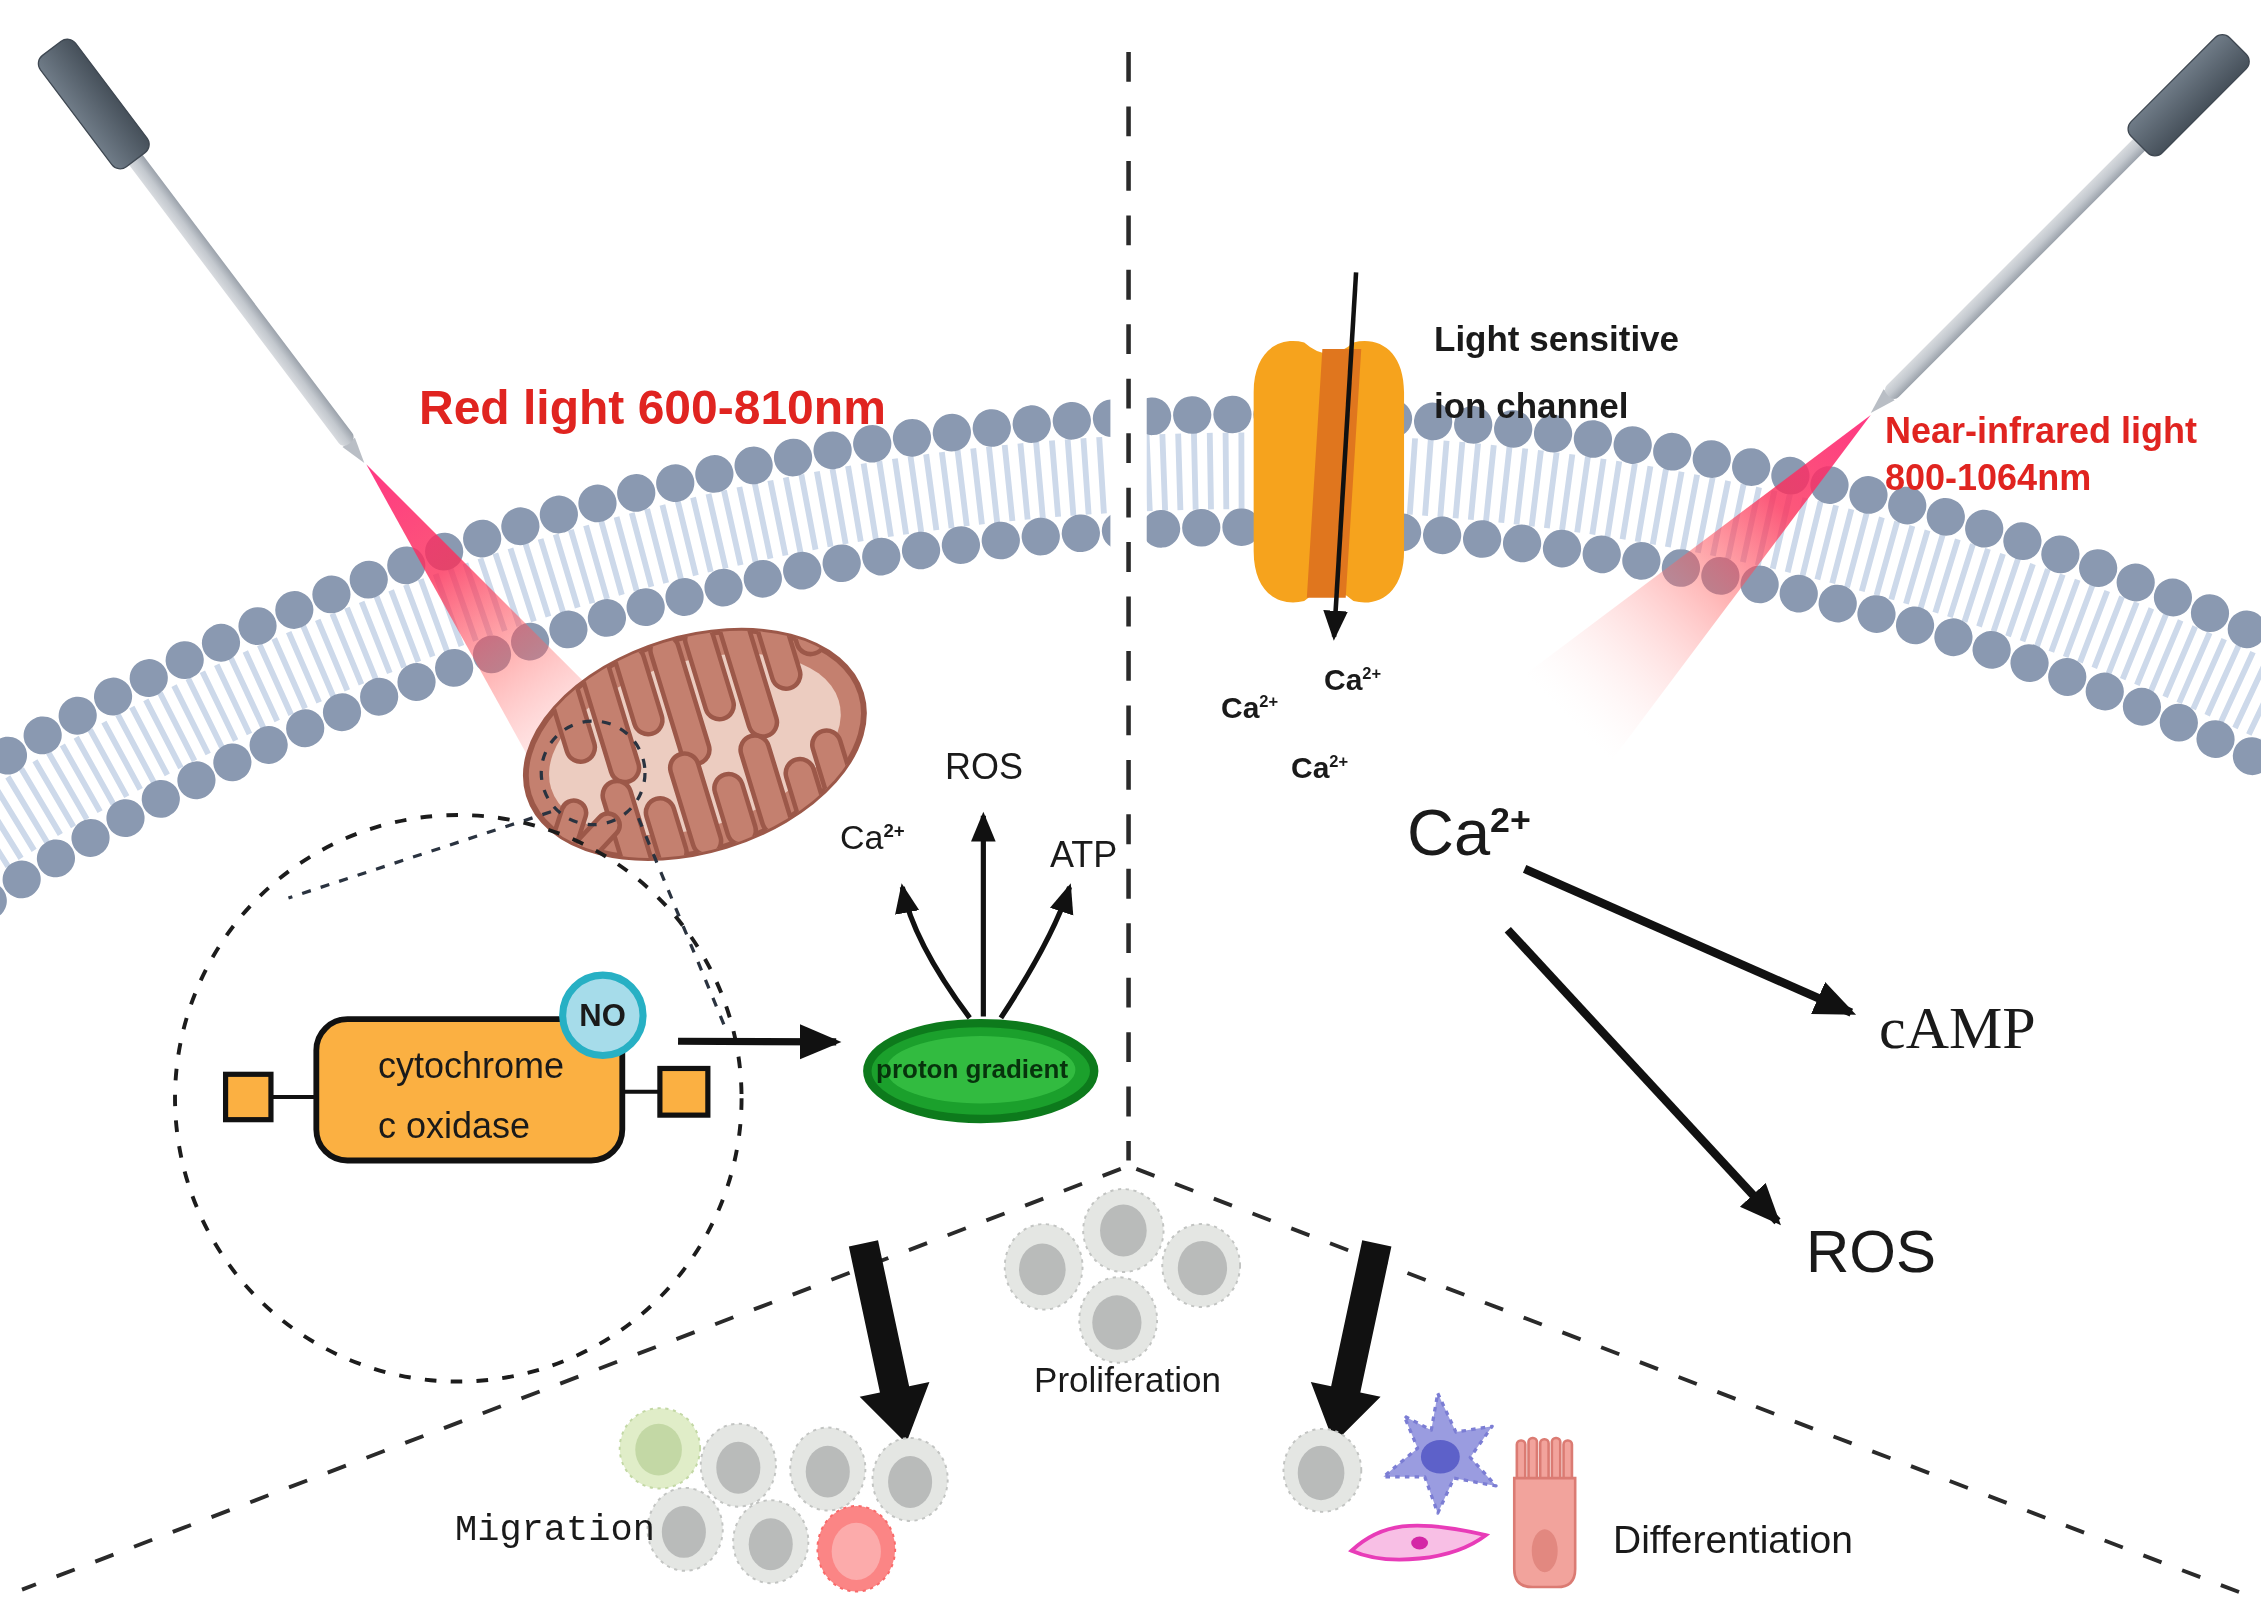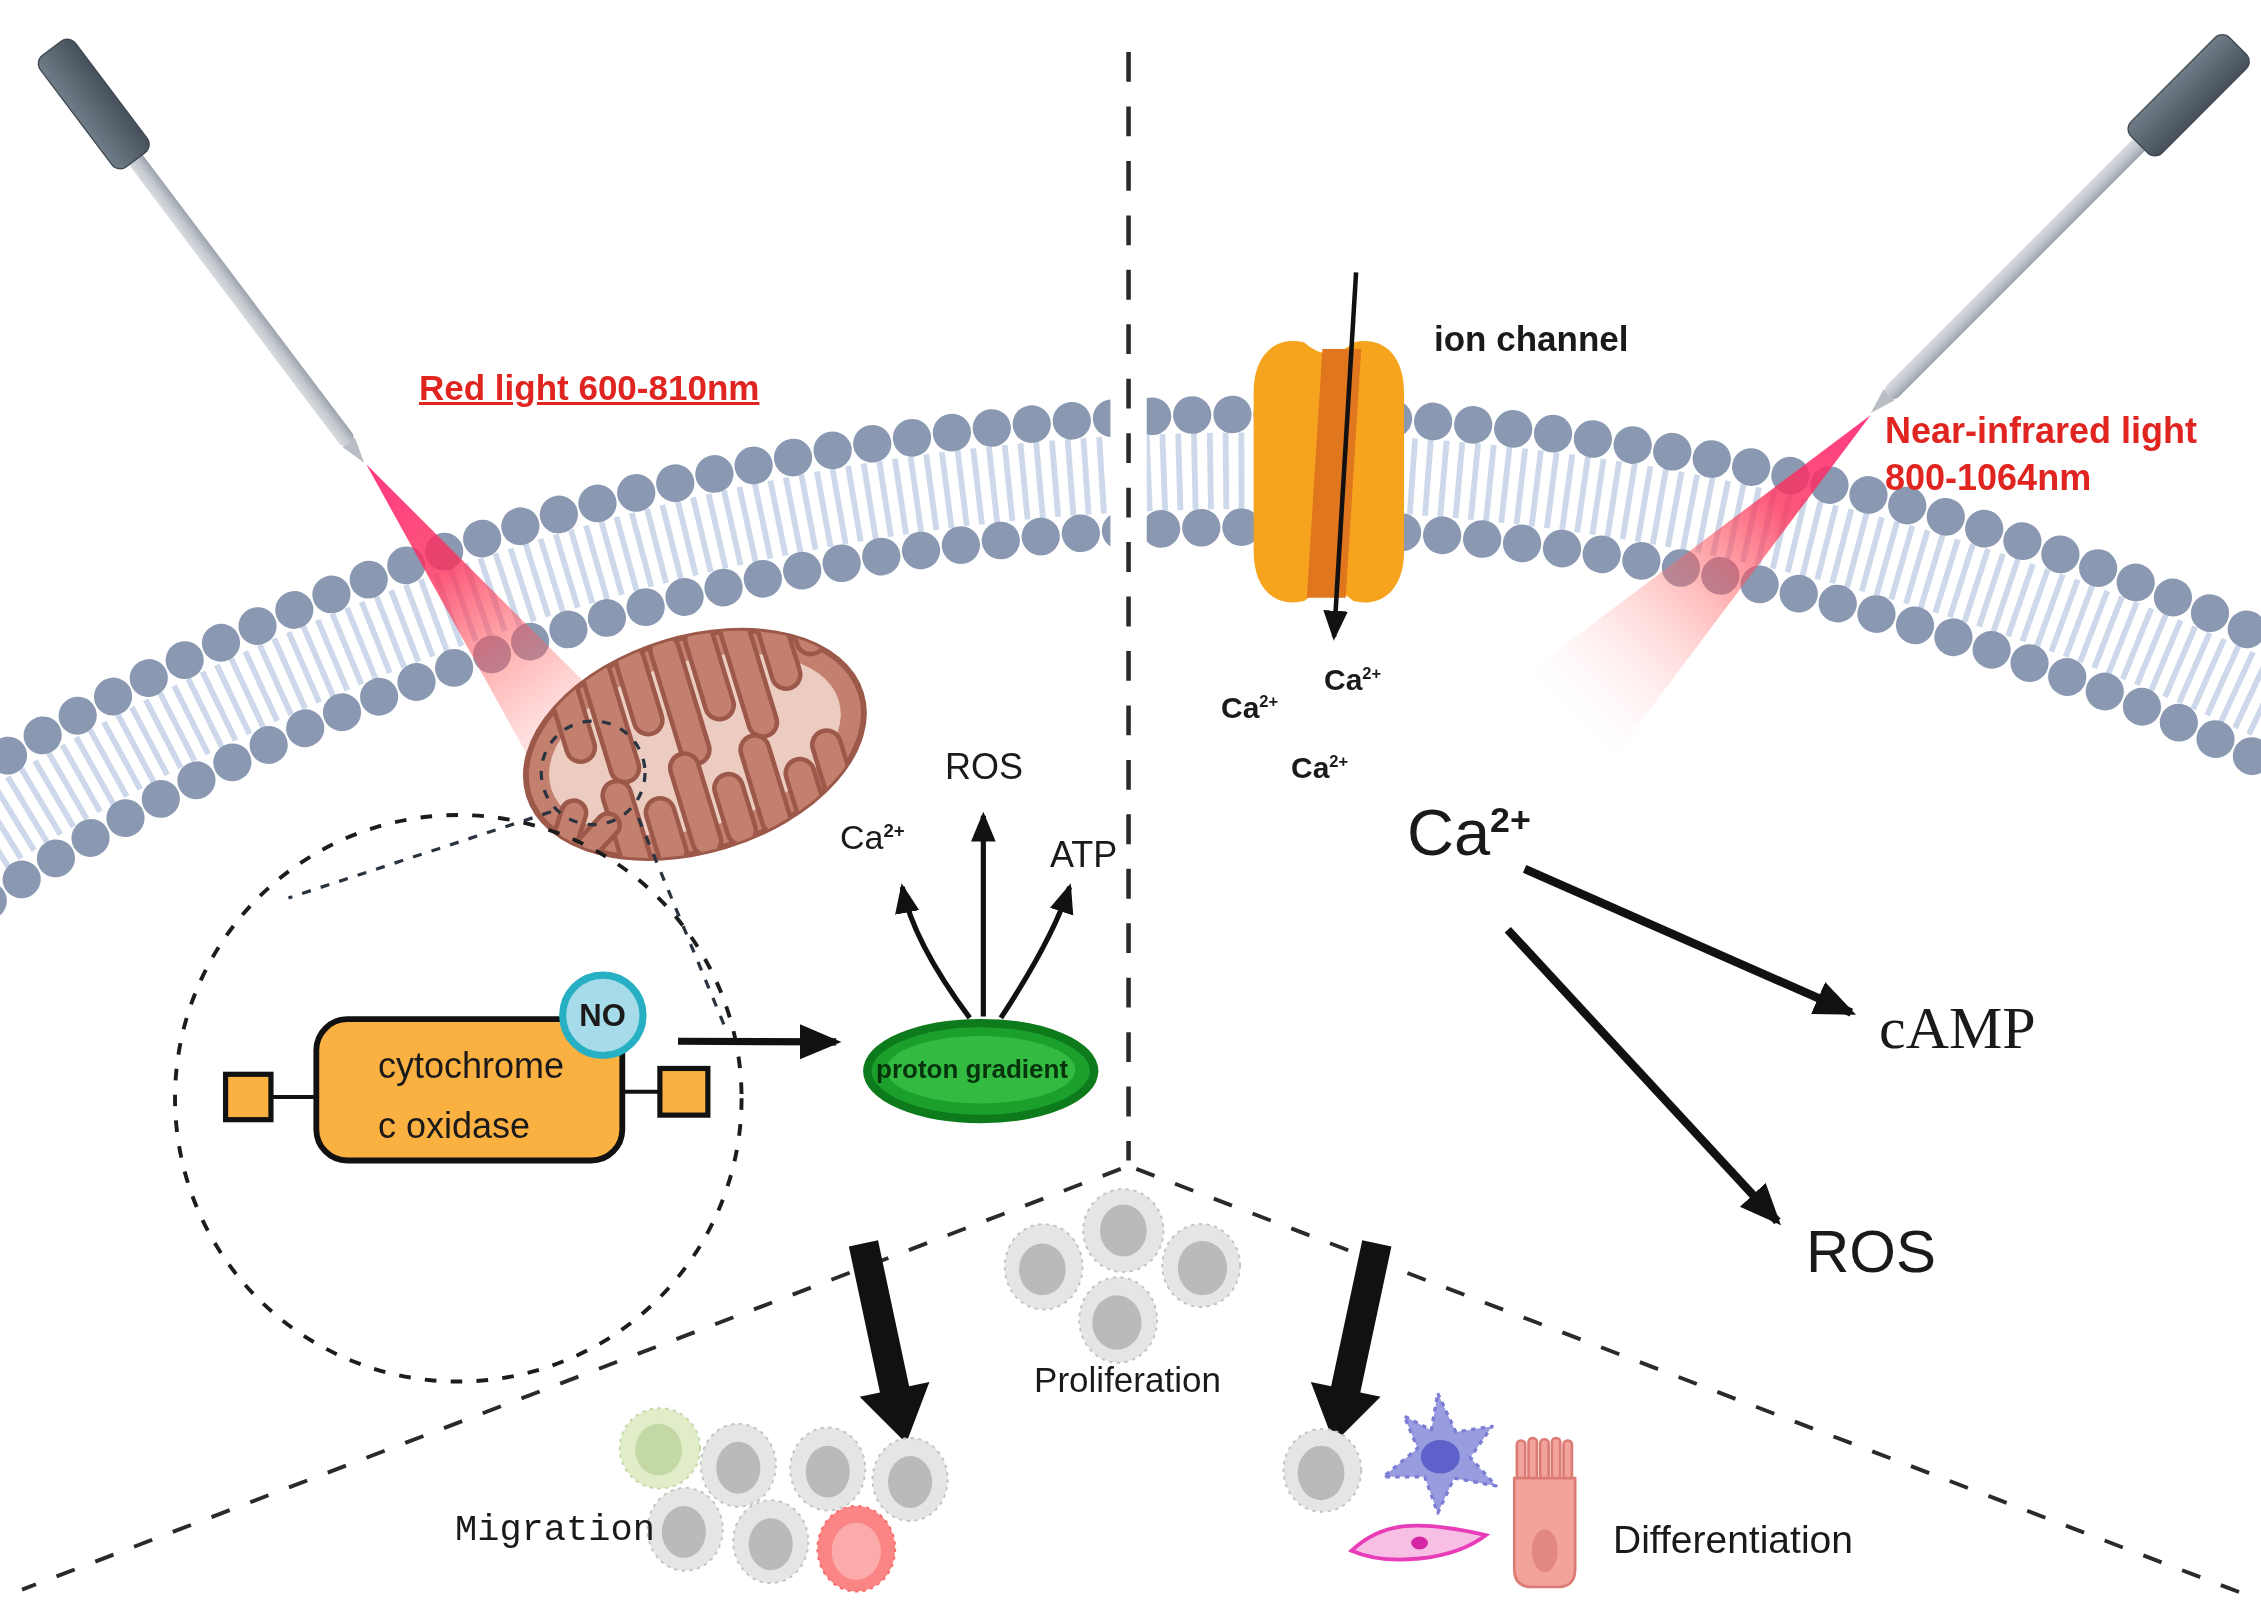--- a/index.html
+++ b/index.html
@@ -203,28 +203,29 @@
       <rect x="2358" y="2218" width="13" height="74" rx="6"></rect>
       <rect x="2376" y="2220" width="13" height="72" rx="6"></rect>
       <rect x="2394" y="2218" width="13" height="74" rx="6"></rect>
       <rect x="2412" y="2222" width="13" height="70" rx="6"></rect>
       <path d="M2336,2280 L2336,2420 Q2336,2448 2364,2448 L2402,2448 Q2430,2448 2430,2420 L2430,2280 Z"></path>
       <ellipse cx="2383" cy="2392" rx="20" ry="33" fill="var(--columnar_nucleus)" stroke="none"></ellipse>
     </g>
   </g>
 </svg>
 
-<div class="lbl red" style="left:419px;top:368px;font-size:35px;text-decoration:underline;">Red light 600-810nm</div>
+<div class="lbl red" style="left:419px;top:380px;font-size:48px;">Red light 600-810nm</div>
 
 <div class="lbl red" style="left:1885px;top:407px;font-size:36px;line-height:47px;">
   <div>Near-infrared light</div>
   <div>800-1064nm</div>
 </div>
 
 <div class="lbl blk" style="left:1434px;top:305px;font-size:35px;line-height:67px;font-weight:600;">
+  <div>Light sensitive</div>
   <div>ion channel</div>
 </div>
 
 <div class="lbl blk" style="left:1221px;top:691px;font-size:30px;font-weight:600;">
   <span>Ca</span><sup class="s">2+</sup>
 </div>
 <div class="lbl blk" style="left:1324px;top:663px;font-size:30px;font-weight:600;">
   <span>Ca</span><sup class="s">2+</sup>
 </div>
 <div class="lbl blk" style="left:1291px;top:751px;font-size:30px;font-weight:600;">

